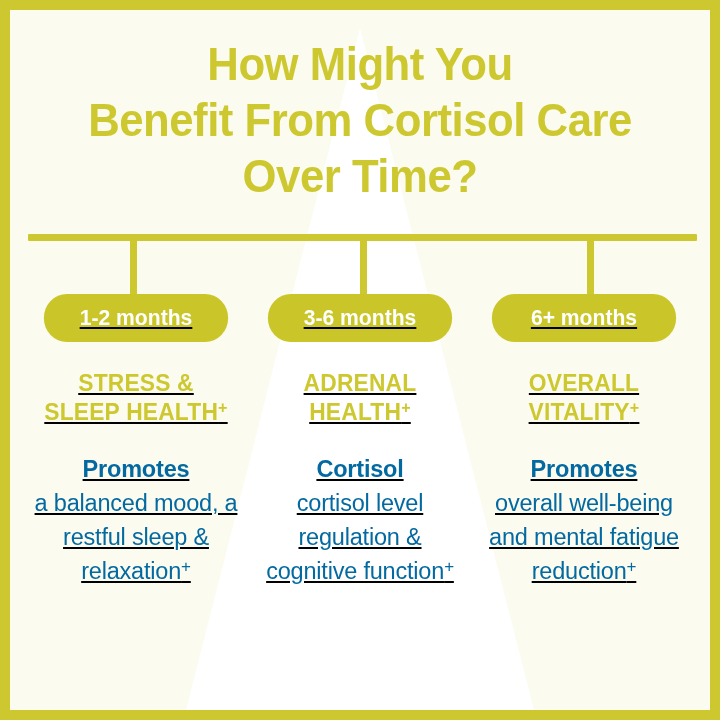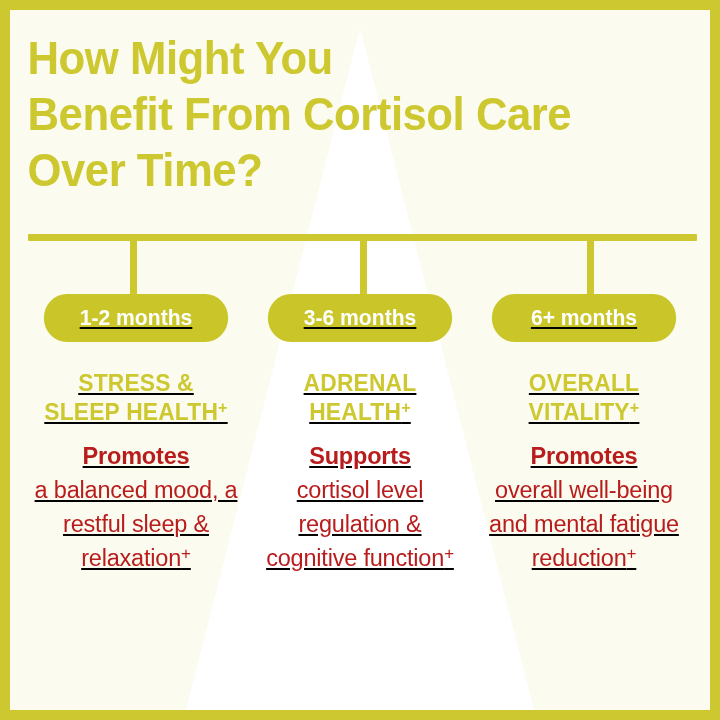--- a/index.html
+++ b/index.html
@@ -47,22 +47,22 @@
     position: absolute;
     inset: 10px;
     z-index: 10;
   }
 
   
   #title-block {
     position: absolute;
     left: 0;
     right: 0;
-    top: 20px;
-    text-align: left;
+    top: 26px;
+    text-align: center;
   }
   .title-line {
     color: #cdc830;
     font-family: "Liberation Sans Narrow", "Liberation Sans", sans-serif;
     font-weight: bold;
     font-size: 46px;
     line-height: 56px;
     letter-spacing: -0.5px;
     transform: scaleX(0.95);
     white-space: nowrap;
@@ -137,22 +137,22 @@
     text-transform: uppercase;
     transform: scaleX(0.95);
   }
   .col-heading .sup {
     font-size: 17px;
     vertical-align: 7px;
     line-height: 0;
   }
 
   .col-body {
-    margin-top: 13px;
-    color: #b91c1c;
+    margin-top: 26px;
+    color: #0369a1;
     font-size: 23.5px;
     line-height: 34px;
     letter-spacing: -0.2px;
   }
   .col-body .lead {
     font-weight: bold;
     display: block;
   }
   .col-body .sup {
     font-size: 17px;
@@ -200,21 +200,21 @@
         </div>
       </div>
 
       <div class="column">
         <div class="pill">3-6 months</div>
         <div class="col-heading">
           <div>ADRENAL</div>
           <div><span>HEALTH</span><span class="sup">+</span></div>
         </div>
         <div class="col-body">
-          <span class="lead">Supports</span><span>cortisol level regulation &amp; cognitive function</span><span class="sup">+</span>
+          <span class="lead">Cortisol</span><span>cortisol level regulation &amp; cognitive function</span><span class="sup">+</span>
         </div>
       </div>
 
       <div class="column">
         <div class="pill">6+ months</div>
         <div class="col-heading">
           <div>OVERALL</div>
           <div><span>VITALITY</span><span class="sup">+</span></div>
         </div>
         <div class="col-body">

